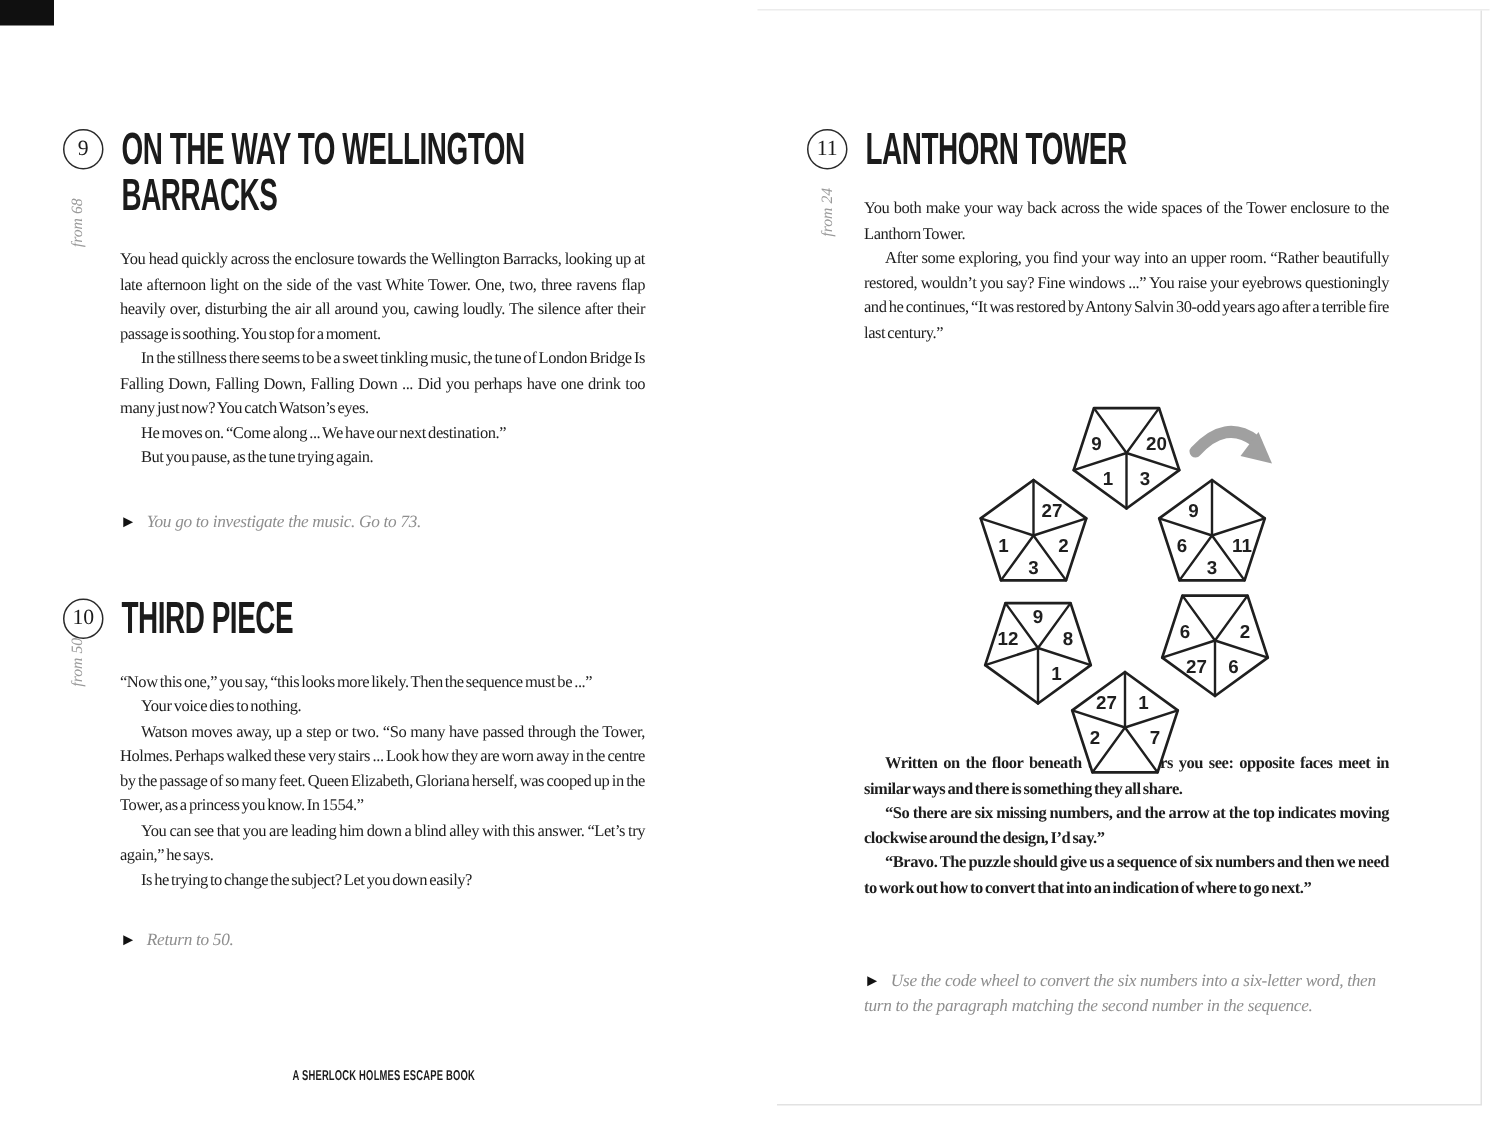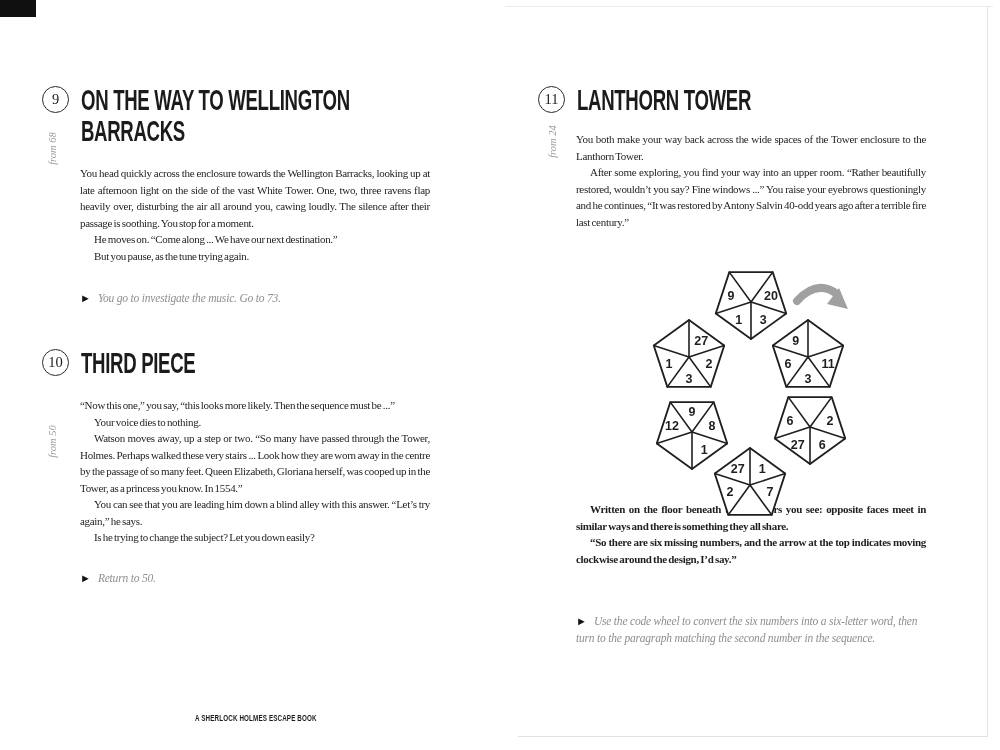--- a/index.html
+++ b/index.html
@@ -75,20 +75,21 @@
 
     <section class="sec9">
       <div class="sec-head">
         <div class="num-circle">
           <span>9</span>
         </div>
         <h1 class="heading">ON THE WAY TO WELLINGTON BARRACKS</h1>
       </div>
       <div class="body">
         <p class="noindent">You head quickly across the enclosure towards the Wellington Barracks, looking up at late afternoon light on the side of the vast White Tower. One, two, three ravens flap heavily over, disturbing the air all around you, cawing loudly. The silence after their passage is soothing. You stop for a moment.</p>
+        <p>In the stillness there seems to be a sweet tinkling music, the tune of London Bridge Is Falling Down, Falling Down, Falling Down ... Did you perhaps have one drink too many just now? You catch Watson’s eyes.</p>
         <p>He moves on. “Come along ... We have our next destination.”</p>
         <p>But you pause, as the tune trying again.</p>
       </div>
       <div class="instruction">
         <span class="arrow">►</span><span>You go to investigate the music. Go to 73.</span>
       </div>
     </section>
 
     <section class="sec10">
       <div class="sec-head">
@@ -113,26 +114,27 @@
   <div class="col right">
     <section class="sec11">
       <div class="sec-head">
         <div class="num-circle">
           <span>11</span>
         </div>
         <h1 class="heading">LANTHORN TOWER</h1>
       </div>
       <div class="body">
         <p class="noindent">You both make your way back across the wide spaces of the Tower enclosure to the Lanthorn Tower.</p>
-        <p>After some exploring, you find your way into an upper room. “Rather beautifully restored, wouldn’t you say? Fine windows ...” You raise your eyebrows questioningly and he continues, “It was restored by Antony Salvin 40-odd years ago after a terrible fire last century.”</p>
+        <p>After some exploring, you find your way into an upper room. “Rather beautifully restored, wouldn’t you say? Fine windows ...” You raise your eyebrows questioningly and he continues, “It was restored by Antony Salvin 30-odd years ago after a terrible fire last century.”</p>
       </div>
       <div class="diagram-space"></div>
       <div class="body" style="margin-top:0;font-weight:bold;">
         <p>Written on the floor beneath the numbers you see: opposite faces meet in similar ways and there is something they all share.</p>
         <p>“So there are six missing numbers, and the arrow at the top indicates moving clockwise around the design, I’d say.”</p>
+        <p>“Bravo. The puzzle should give us a sequence of six numbers and then we need to work out how to convert that into an indication of where to go next.”</p>
       </div>
       <div class="instruction">
         <span class="arrow">►</span><span>Use the code wheel to convert the six numbers into a six-letter word, then turn to the paragraph matching the second number in the sequence.</span>
       </div>
     </section>
   </div>
 
   <div class="from-label from-9">from 68</div>
   <div class="from-label from-10">from 50</div>
   <div class="from-label from-11">from 24</div>

